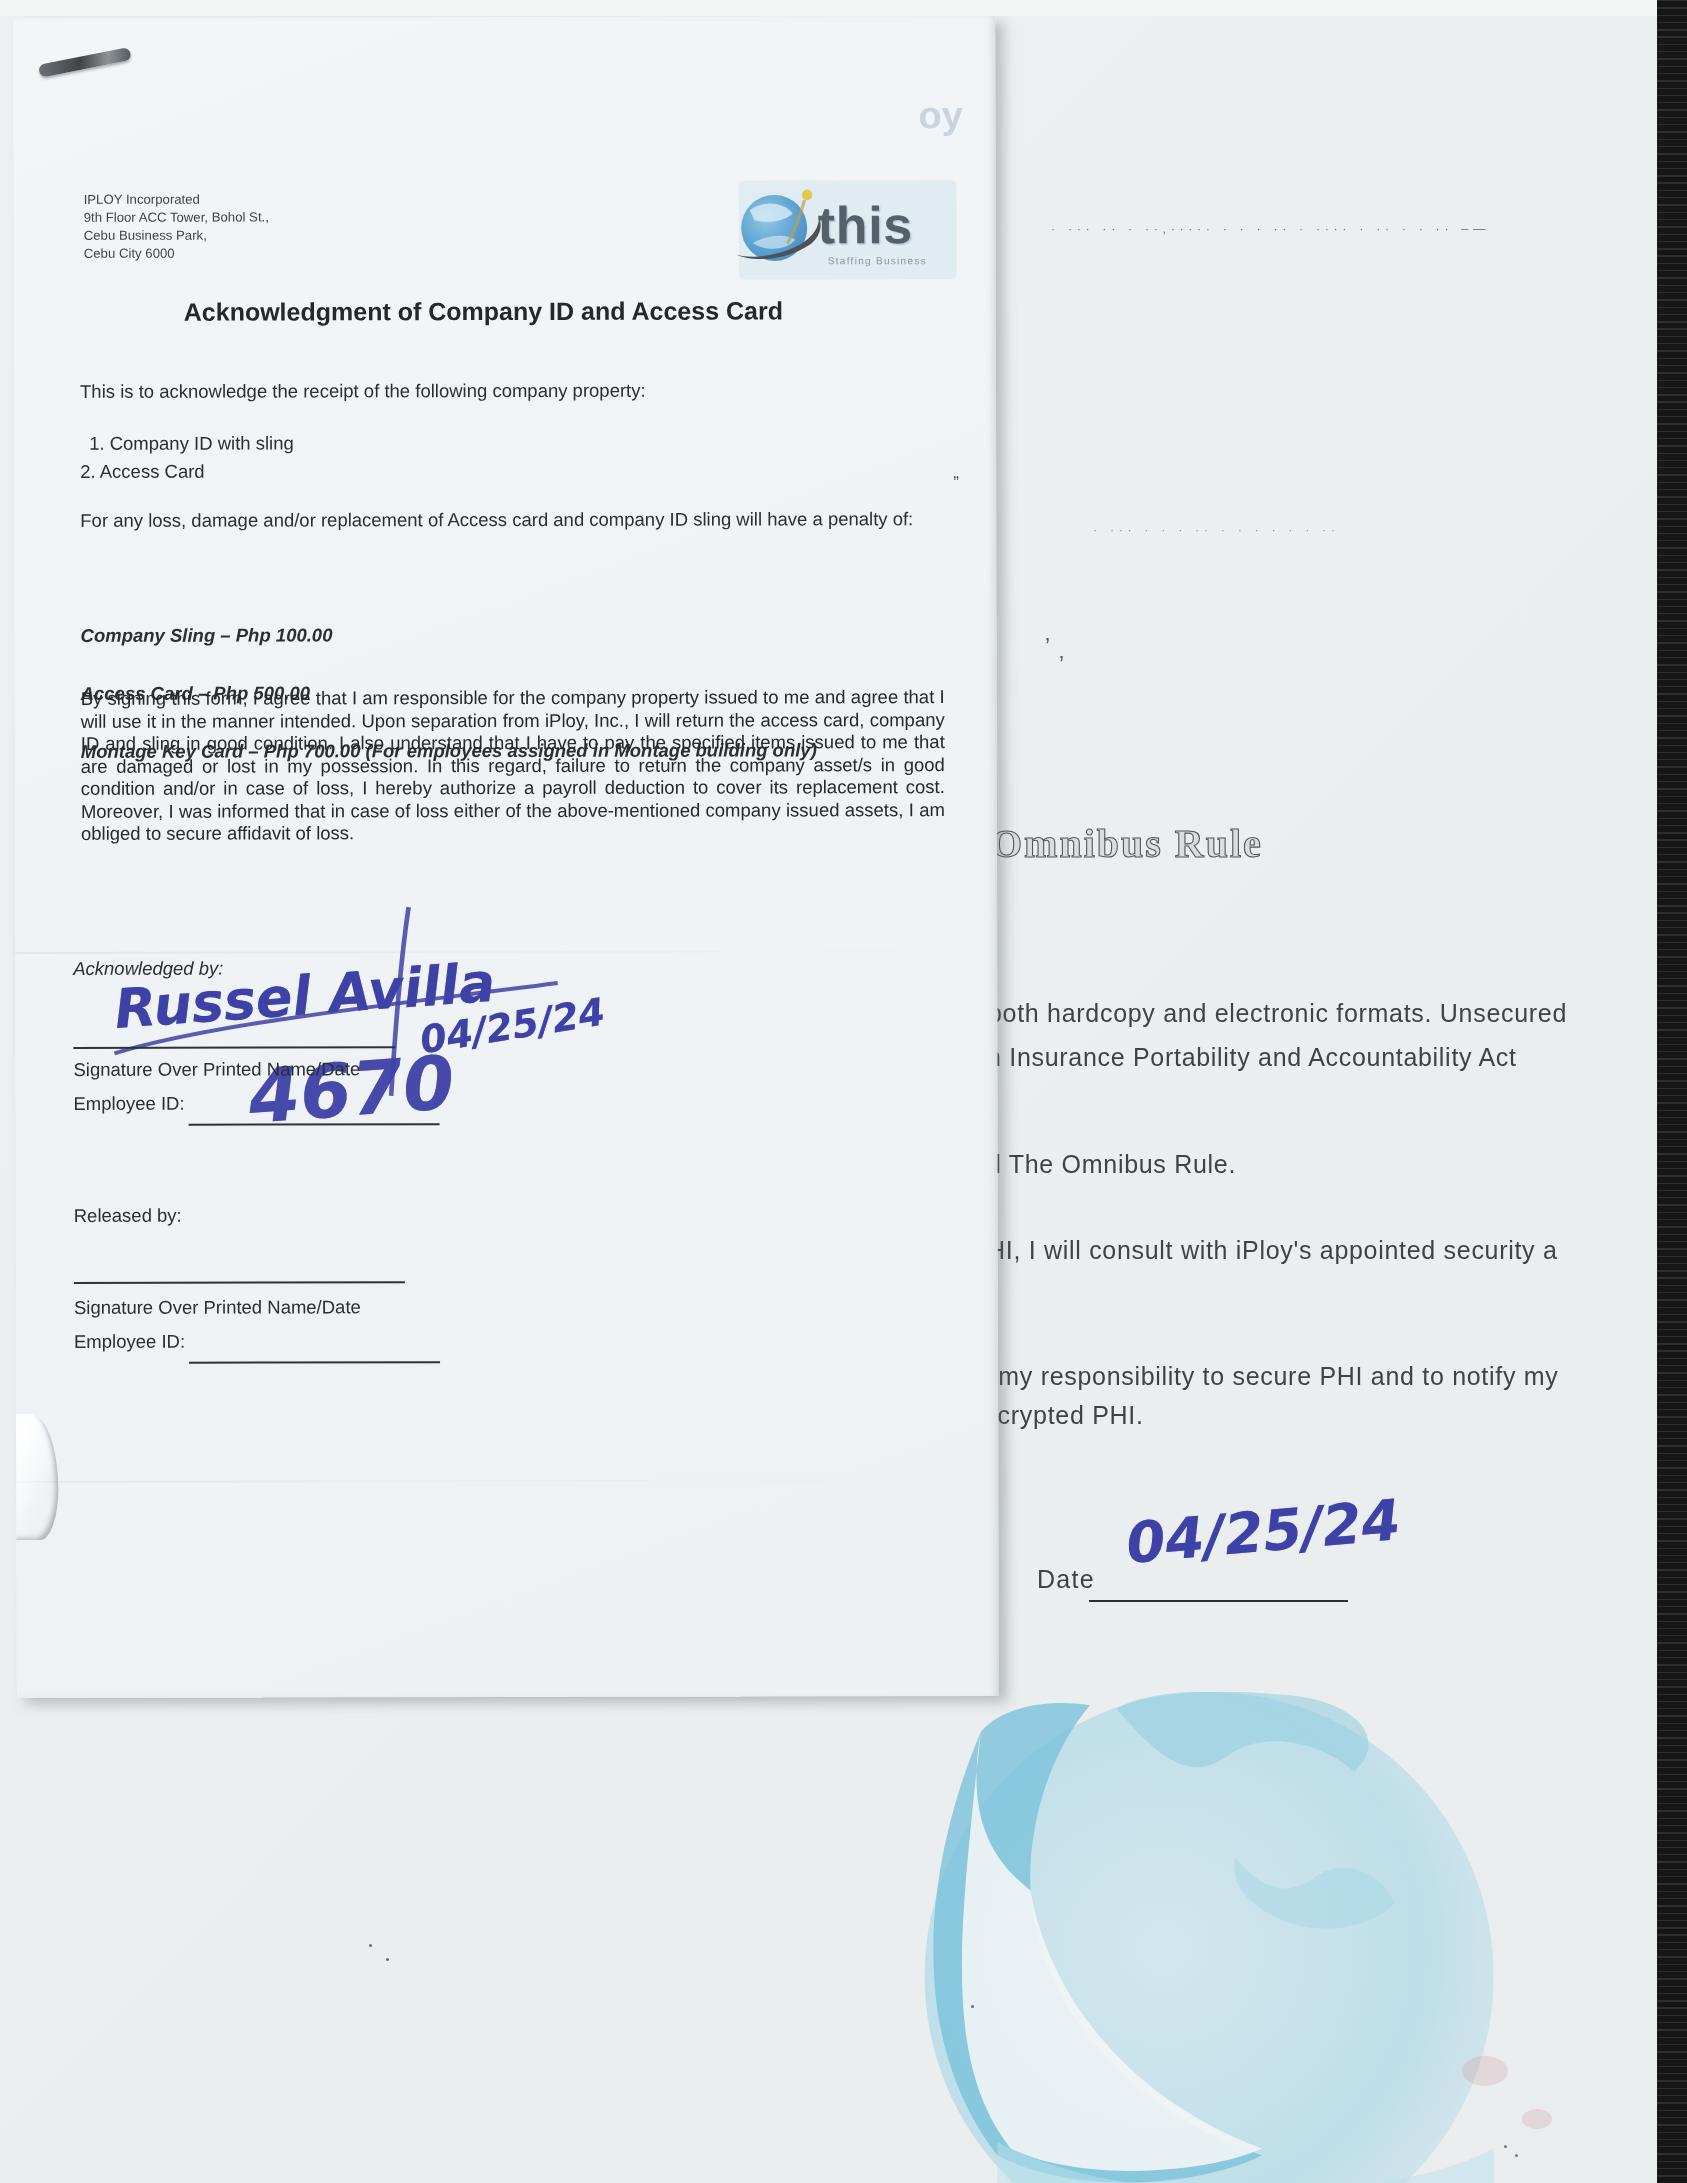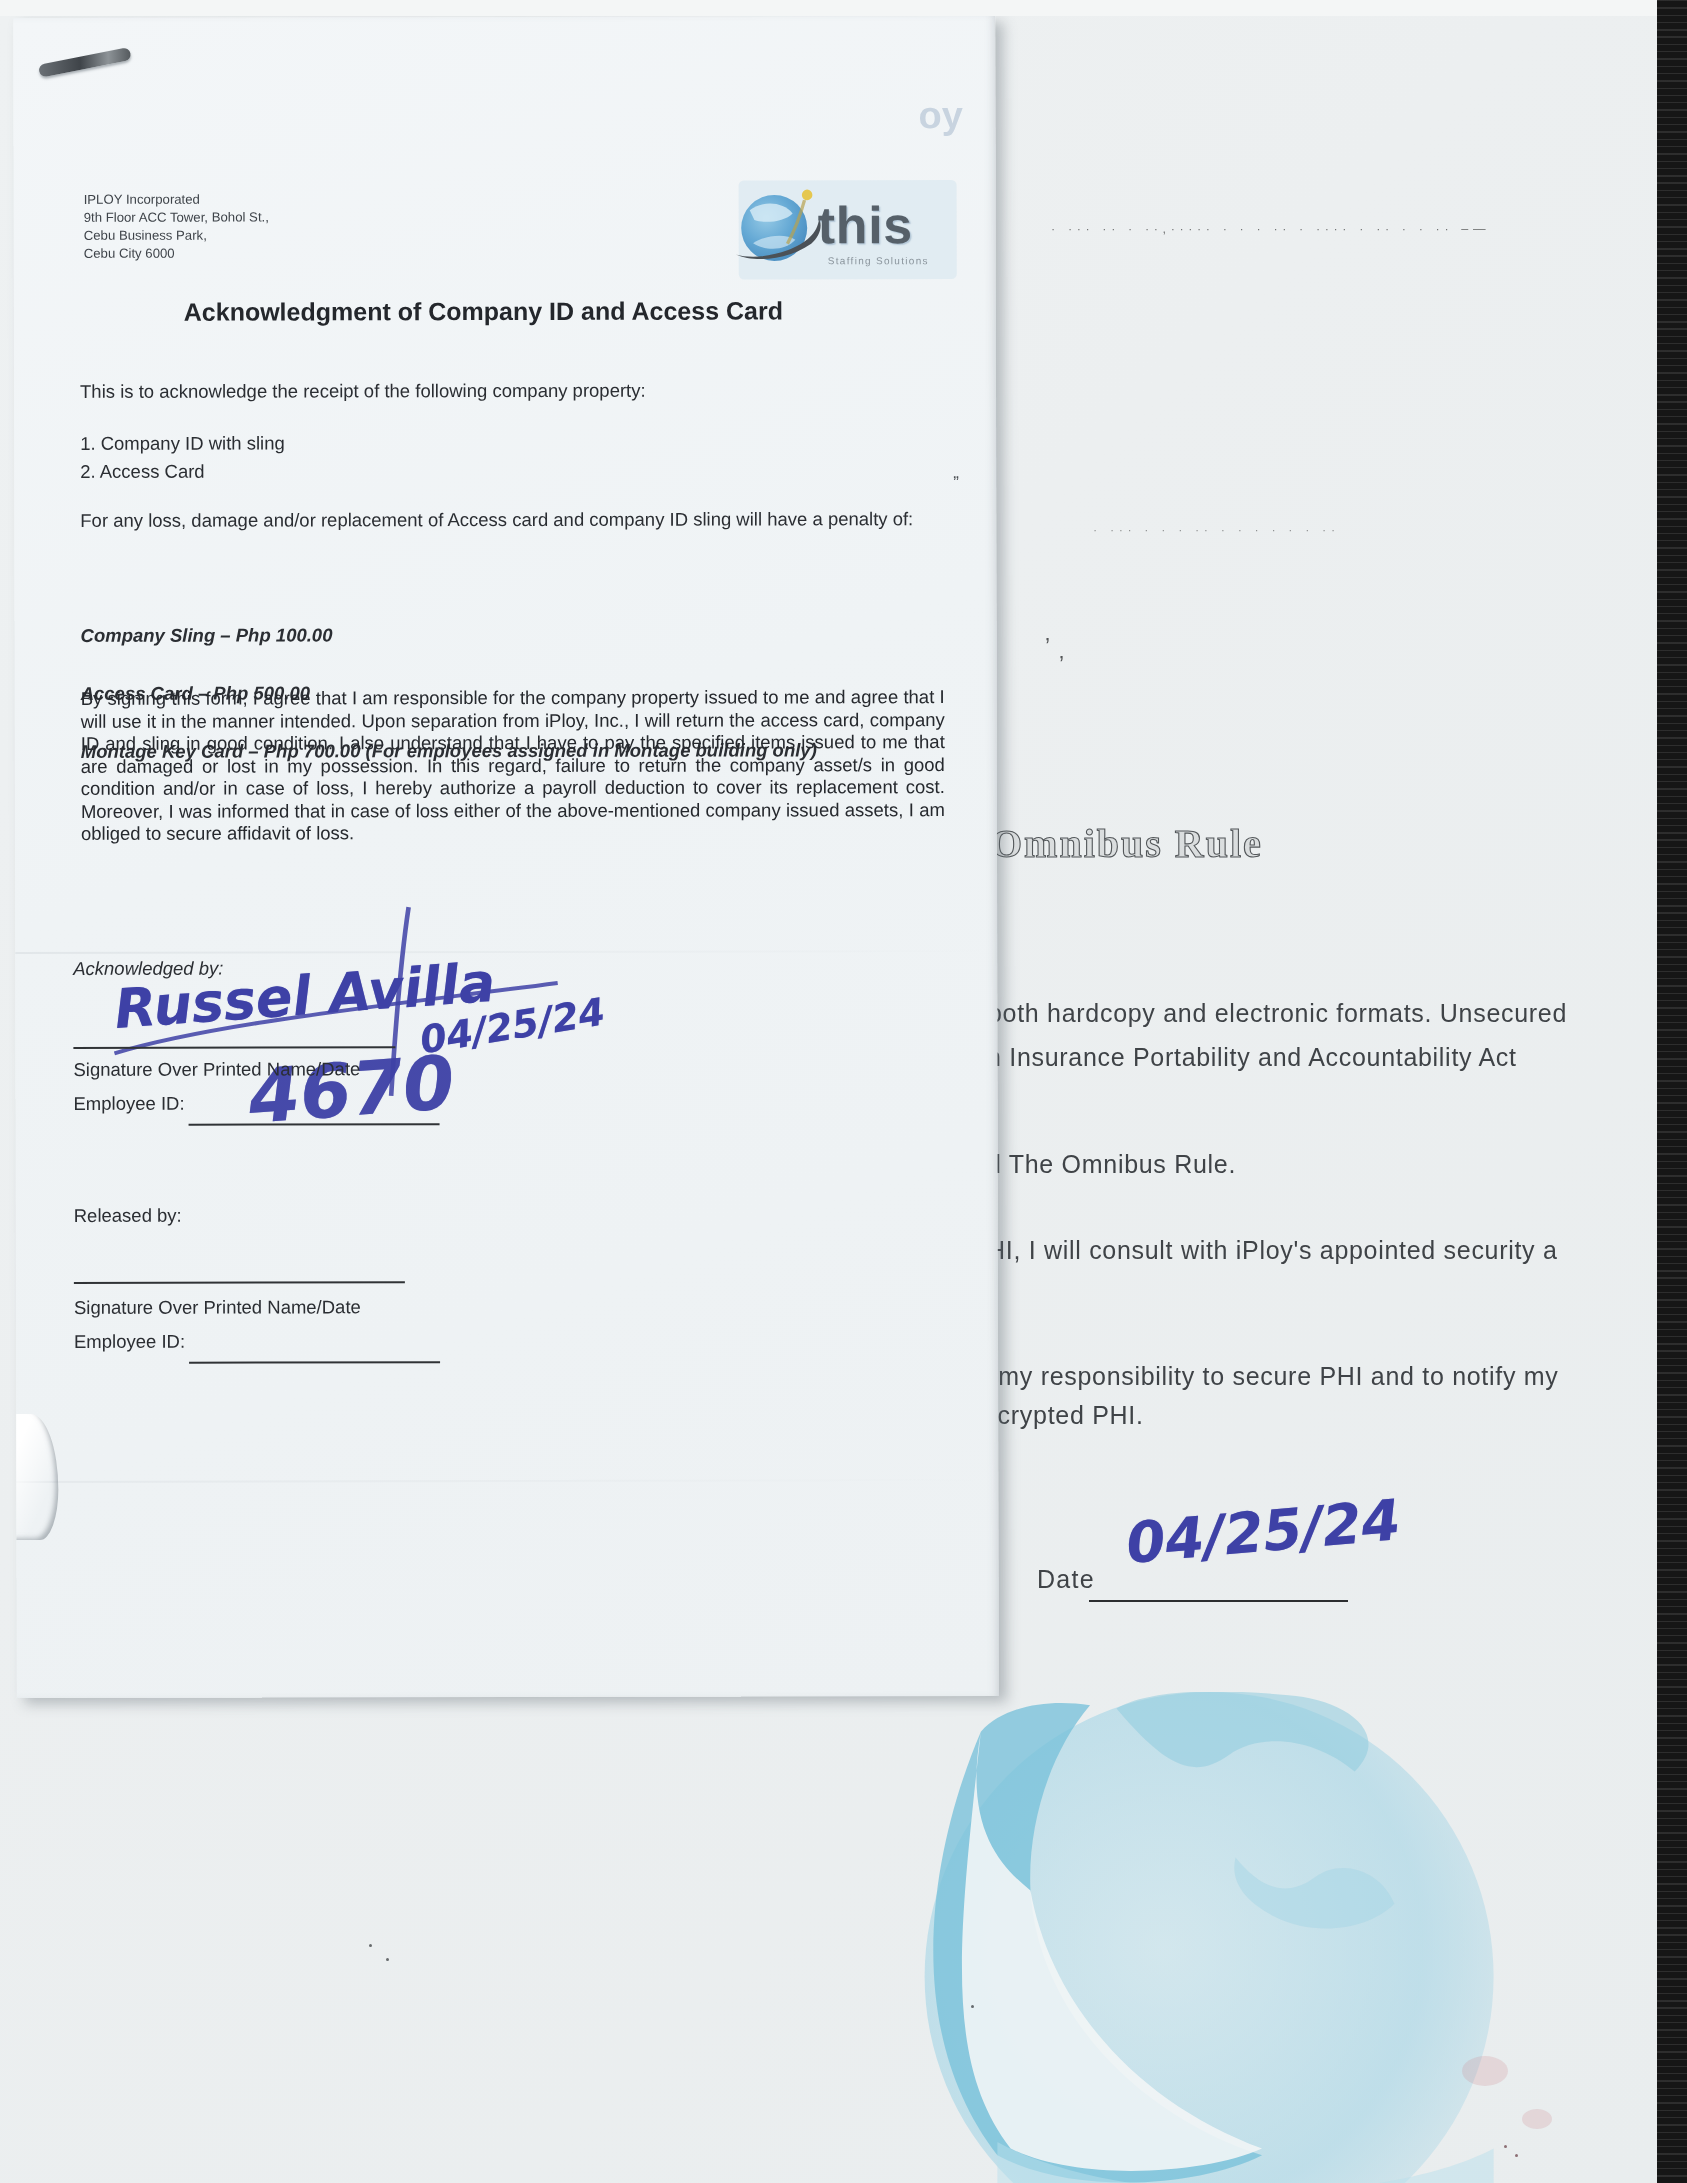--- a/index.html
+++ b/index.html
@@ -130,28 +130,28 @@
           </radialGradient>
         </defs>
         <circle cx="72" cy="72" r="50" fill="url(#gl)" opacity=".92"></circle>
         <path d="M35,45 C55,30 85,32 100,50 C88,62 60,66 42,60 Z" fill="#d8ecf6" opacity=".8"></path>
         <path d="M40,95 C60,108 90,106 104,90 C90,80 60,82 40,95 Z" fill="#cde6f3" opacity=".7"></path>
         <path d="M14,112 C40,124 90,122 128,96 C140,86 146,70 140,58 C138,80 120,96 92,106 C64,116 34,118 14,112 Z" fill="#4b5157"></path>
         <path d="M118,30 C112,52 104,74 92,96" stroke="#b8a24e" stroke-width="5" fill="none" opacity=".7"></path>
         <circle cx="122" cy="22" r="8" fill="#e5c74f"></circle>
       </svg>
       <div class="logo-text">this</div>
-      <div class="logo-tagline">Staffing Solutions</div>
+      <div class="logo-tagline">Staffing Business</div>
     </div>
 
     <div class="p1text" style="left:86px;top:281px;width:767px;text-align:center;font-weight:bold;font-size:25px;color:#24272c;">Acknowledgment of Company ID and Access Card</div>
 
     <div class="p1text" style="left:66px;top:361px;">This is to acknowledge the receipt of the following company property:</div>
 
-    <div class="p1text" style="left:66px;top:413px;">1. Company ID with sling</div>
+    <div class="p1text" style="left:75px;top:413px;">1. Company ID with sling</div>
     <div class="p1text" style="left:66px;top:441px;">2. Access Card</div>
 
     <div class="p1text p1just" style="left:66px;top:490px;width:861px;">For any loss, damage and/or replacement of Access card and company ID sling will have a penalty of:</div>
 
     <div class="p1text penalties" style="left:66px;top:574px;">
       <div>Company Sling – Php 100.00</div>
       <div>Access Card – Php 500.00</div>
       <div>Montage Key Card – Php 700.00 (For employees assigned in Montage building only)</div>
     </div>
 

